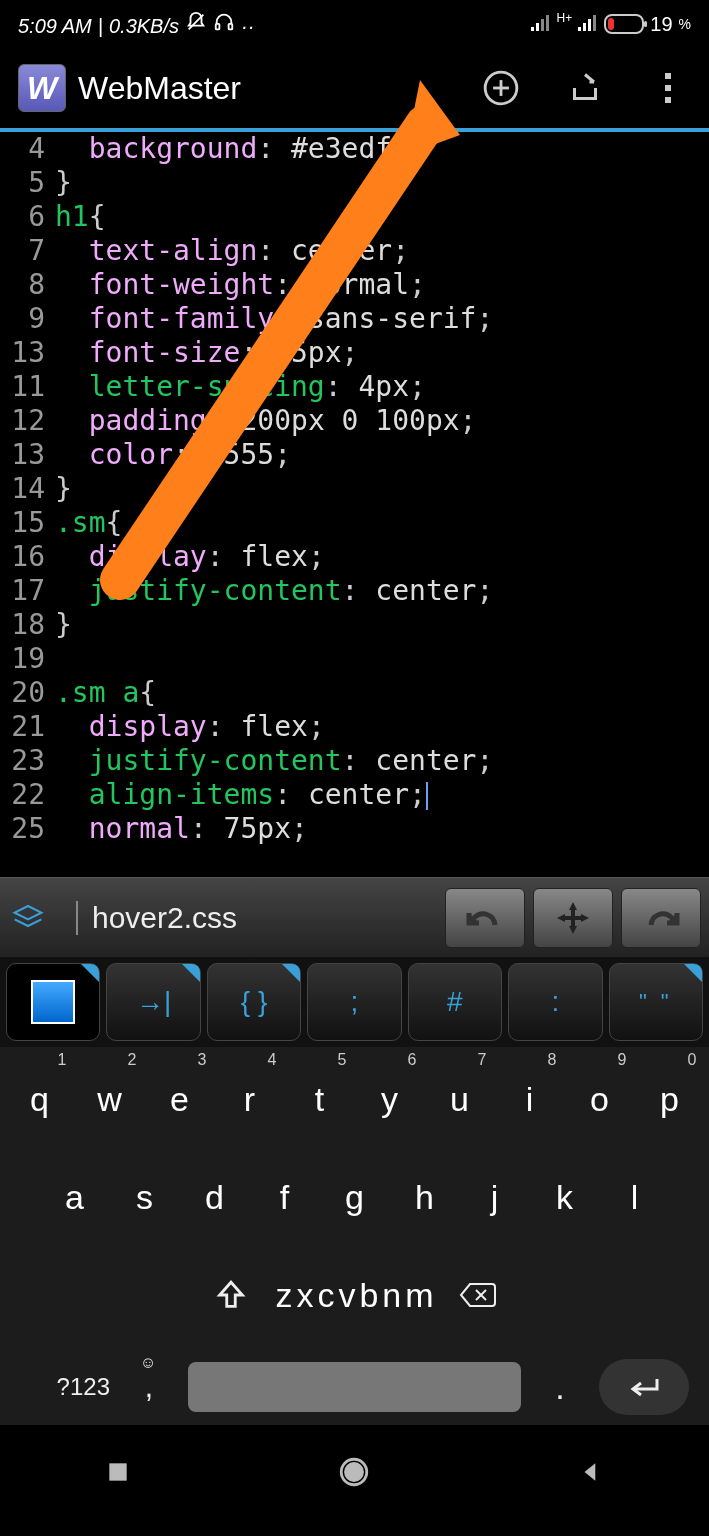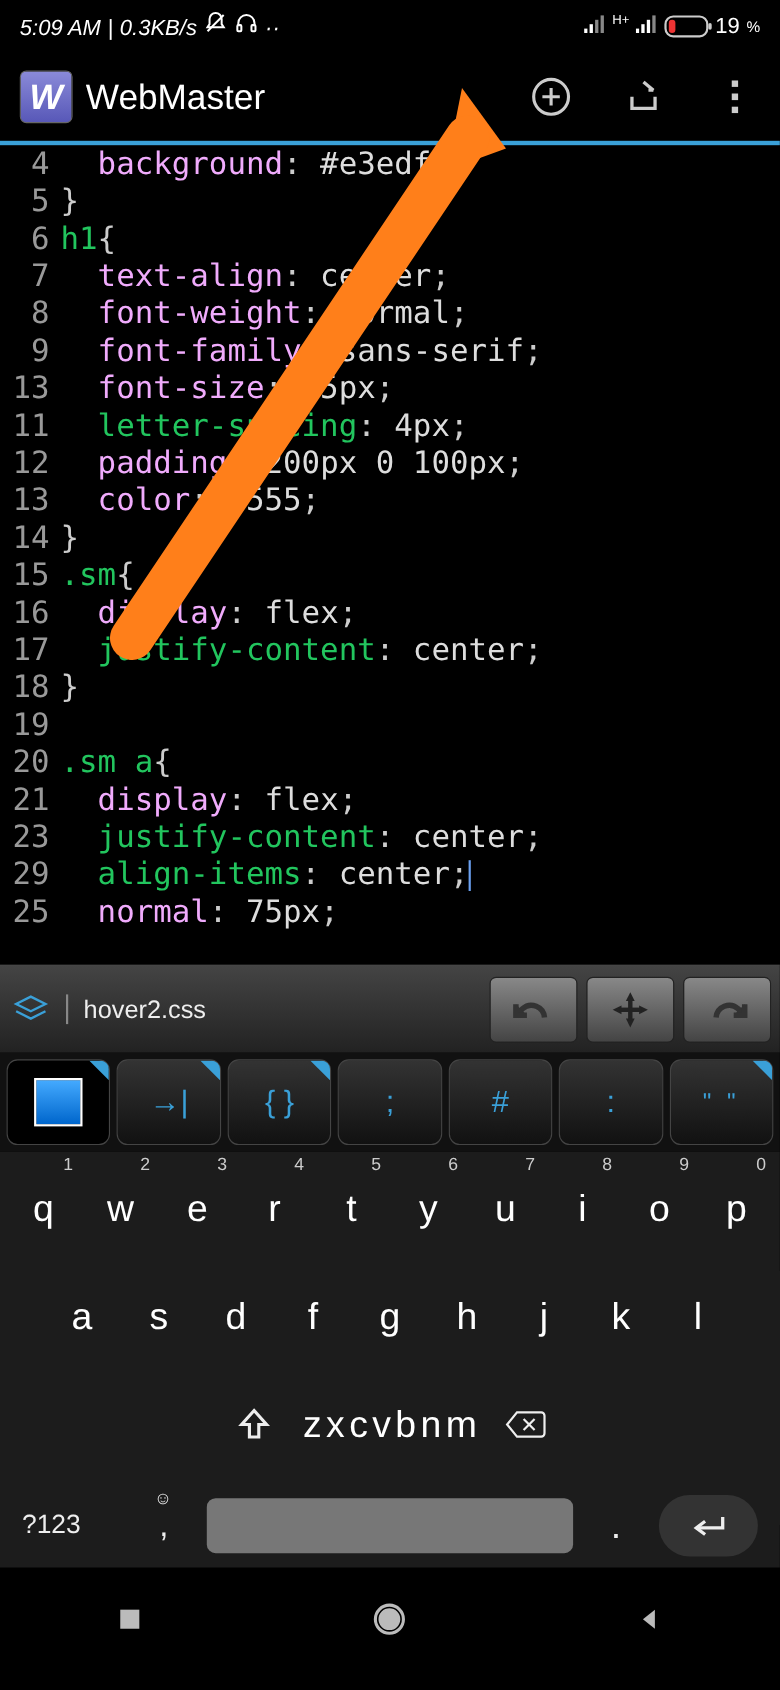--- a/index.html
+++ b/index.html
@@ -31,41 +31,41 @@
   .tok-val { color: #ddd; }
   .tok-sel { color: #22c55e; }
   .cursor { display:inline-block; width:2px; height:28px; background:#6aa0f0; vertical-align:middle; }
   
   
   .arrow-overlay { position: absolute; left: 100px; top: 80px; width: 360px; height: 520px; pointer-events:none; }
   
   
   .bottom-bar { height: 80px; display: flex; align-items: center; background: linear-gradient(#444,#222); border-top:1px solid #555; padding: 0 8px; gap:8px;}
   .bb-icon { width:40px; height:40px; display:flex; align-items:center; justify-content:center; }
-  .bb-fname { flex:1; font-size:23px; color:#eee; border-left:2px solid #888; padding-left:14px; margin-left:4px;}
+  .bb-fname { flex:1; font-size:30px; color:#eee; border-left:2px solid #888; padding-left:14px; margin-left:20px;}
   .bb-btn { width:80px; height:60px; background:linear-gradient(#888,#444); border:1px solid #222; border-radius:6px; display:flex; align-items:center; justify-content:center; color:#333;}
   
   
   .symbol-row { height: 90px; display:flex; gap:6px; padding:6px; background:#111; }
   .sym-btn { flex:1; background:linear-gradient(#333,#111); border:1px solid #444; border-radius:10px; display:flex; align-items:center; justify-content:center; color:#3aa0d8; font-size:28px; position:relative;}
   .sym-btn.first { background:#000; }
   .sym-btn.first .inner-sq { width:44px; height:44px; background:linear-gradient(#4af,#06c); border:2px solid #fff; }
   .sym-corner { position:absolute; top:0; right:0; width:0; height:0; border-left:18px solid transparent; border-top:18px solid #3aa0d8; border-top-right-radius:8px;}
   .sym-btn.last { font-size:22px; letter-spacing:4px; }
   
   
   .keyboard { background:#1c1c1c; padding: 18px 6px 10px 6px; }
   .krow { display:flex; justify-content:center; gap:4px; margin-bottom: 30px; }
   .key { flex:1; max-width:66px; height:68px; display:flex; align-items:center; justify-content:center; font-size:34px; color:#fff; position:relative; }
   .key .sup { position:absolute; top:-14px; right:6px; font-size:16px; color:#ccc;}
   .krow2 { padding: 0 34px; }
   .krow3 .key { max-width: 64px; }
   .shift-key, .bksp-key { width:80px; max-width:80px; display:flex; align-items:center; justify-content:center;}
   .krow4 { display:flex; align-items:center; gap:14px; padding: 0 14px; }
-  .k-sym { font-size:24px; color:#eee; width:90px; text-align:left;}
+  .k-sym { font-size:24px; color:#eee; width:90px; text-align:right;}
   .k-comma { font-size:30px; color:#eee; width:50px; text-align:center; position:relative;}
   .k-comma .emoji { position:absolute; top:-16px; left:16px; font-size:16px;}
   .k-space { flex:1; height:50px; background:#777; border-radius:8px; }
   .k-dot { width:50px; text-align:center; font-size:34px; color:#eee;}
   .k-enter { width:90px; height:56px; background:#333; border-radius:28px; display:flex; align-items:center; justify-content:center; color:#eee;}
   
   
   .nav-bar { height: 70px; display:flex; align-items:center; justify-content:space-around; color:#bbb; margin-top:12px;}
   .nav-btn { width:120px; display:flex; justify-content:center; }
   
@@ -222,21 +222,21 @@
       </div>
       <div class="code-line">
         <div class="gutter">21</div>
         <div class="code-text">  <span class="tok-prop">display</span><span class="tok-punc">:</span> <span class="tok-val">flex</span><span class="tok-punc">;</span></div>
       </div>
       <div class="code-line">
         <div class="gutter">23</div>
         <div class="code-text">  <span class="tok-sel">justify-content</span><span class="tok-punc">:</span> <span class="tok-val">center</span><span class="tok-punc">;</span></div>
       </div>
       <div class="code-line">
-        <div class="gutter">29</div>
+        <div class="gutter">22</div>
         <div class="code-text">  <span class="tok-sel">align-items</span><span class="tok-punc">:</span> <span class="tok-val">center</span><span class="tok-punc">;</span><span class="cursor"></span></div>
       </div>
       <div class="code-line">
         <div class="gutter">25</div>
         <div class="code-text">  <span class="tok-prop">normal</span><span class="tok-punc">:</span> <span class="tok-val">75px</span><span class="tok-punc">;</span></div>
       </div>
     </div>
 
   <svg class="arrow-overlay" viewBox="0 0 360 520">
     <defs></defs>

